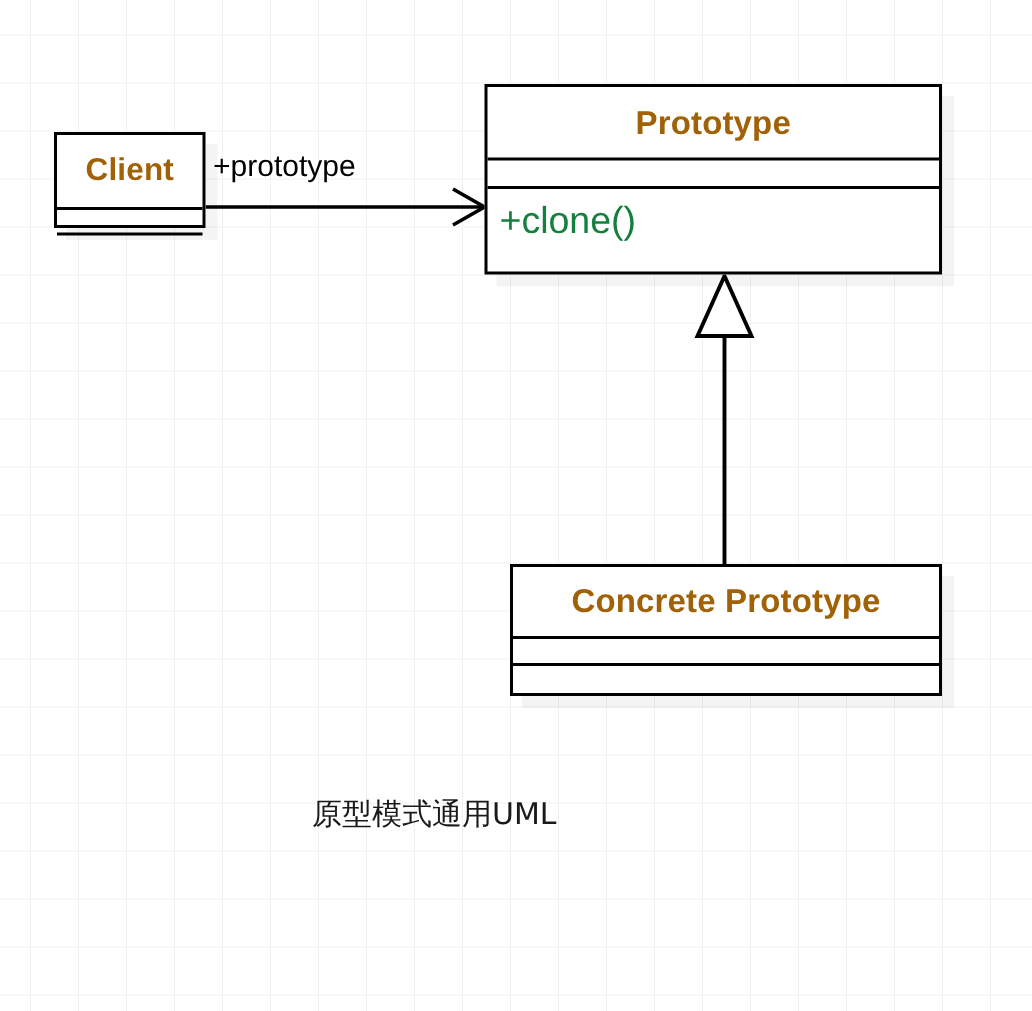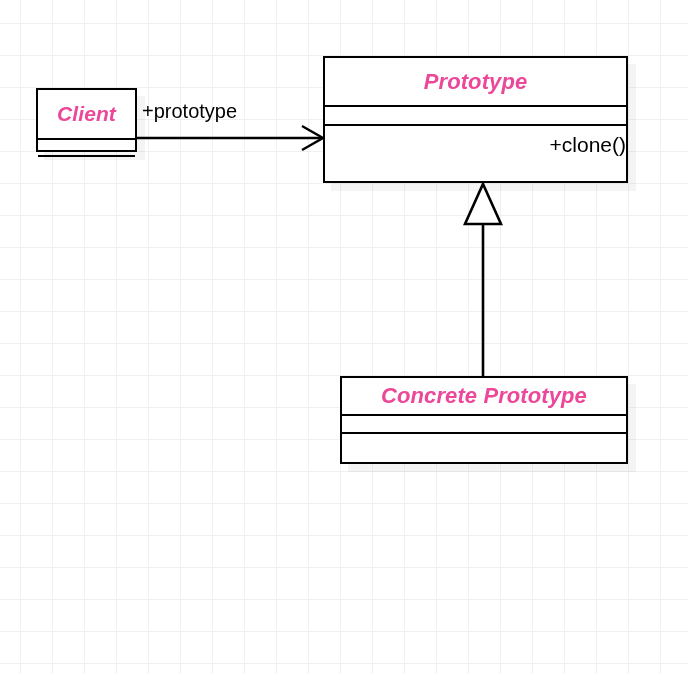--- a/index.html
+++ b/index.html
@@ -38,35 +38,33 @@
     position: relative;
   }
   .uml-compartment + .uml-compartment {
     border-top: 2px solid #000000;
   }
   .uml-name {
     display: flex;
     align-items: center;
     justify-content: center;
     font-weight: bold;
-    color: #ec4899;
+    color: #a16207;
     letter-spacing: 0.1px;
-    font-style: italic;
   }
   .uml-attrs {
   }
   .uml-ops {
     padding: 6px 0 0 8px;
   }
   .uml-op {
-    font-size: 21px;
-    color: #000000;
+    font-size: 25px;
+    color: #15803d;
     line-height: 1.2;
     white-space: nowrap;
-    text-align: right;
   }
 
   
   #client-class {
     left: 36px;
     top: 88px;
     width: 101px;
     height: 64px;
   }
   #client-class .uml-name { height: 48px; font-size: 21px; }
@@ -84,21 +82,21 @@
   #prototype-class .uml-attrs { height: 19px; }
   #prototype-class .uml-ops { height: 57px; }
 
   
   #concrete-class {
     left: 340px;
     top: 376px;
     width: 288px;
     height: 88px;
   }
-  #concrete-class .uml-name { height: 36px; font-size: 22px; }
+  #concrete-class .uml-name { height: 46px; font-size: 22px; }
   #concrete-class .uml-attrs { height: 18px; }
   #concrete-class .uml-ops { height: 17px; padding: 0; }
 
   
   #connectors {
     position: absolute;
     left: 0;
     top: 0;
     width: 688px;
     height: 674px;
@@ -159,14 +157,15 @@
   </div>
 
   <div class="uml-class" id="concrete-class">
     <div class="uml-compartment uml-name">Concrete Prototype</div>
     <div class="uml-compartment uml-attrs"></div>
     <div class="uml-compartment uml-ops"></div>
   </div>
 
   <div id="assoc-label">+prototype</div>
 
+  <div id="caption">原型模式通用UML</div>
 
 </div>
 
 </body></html>

